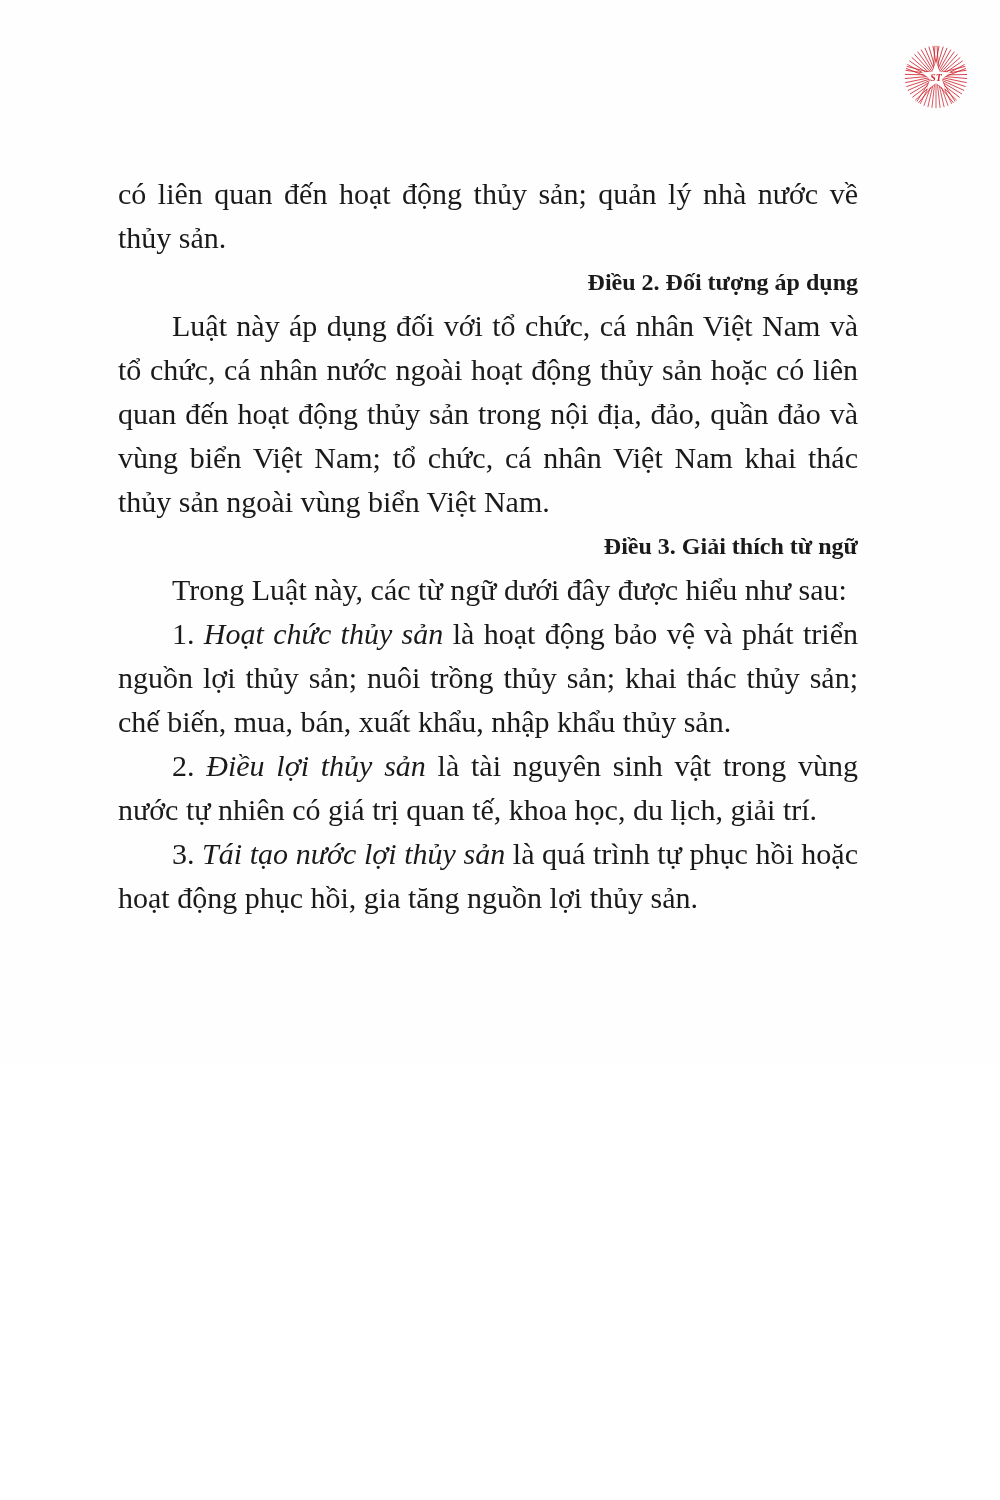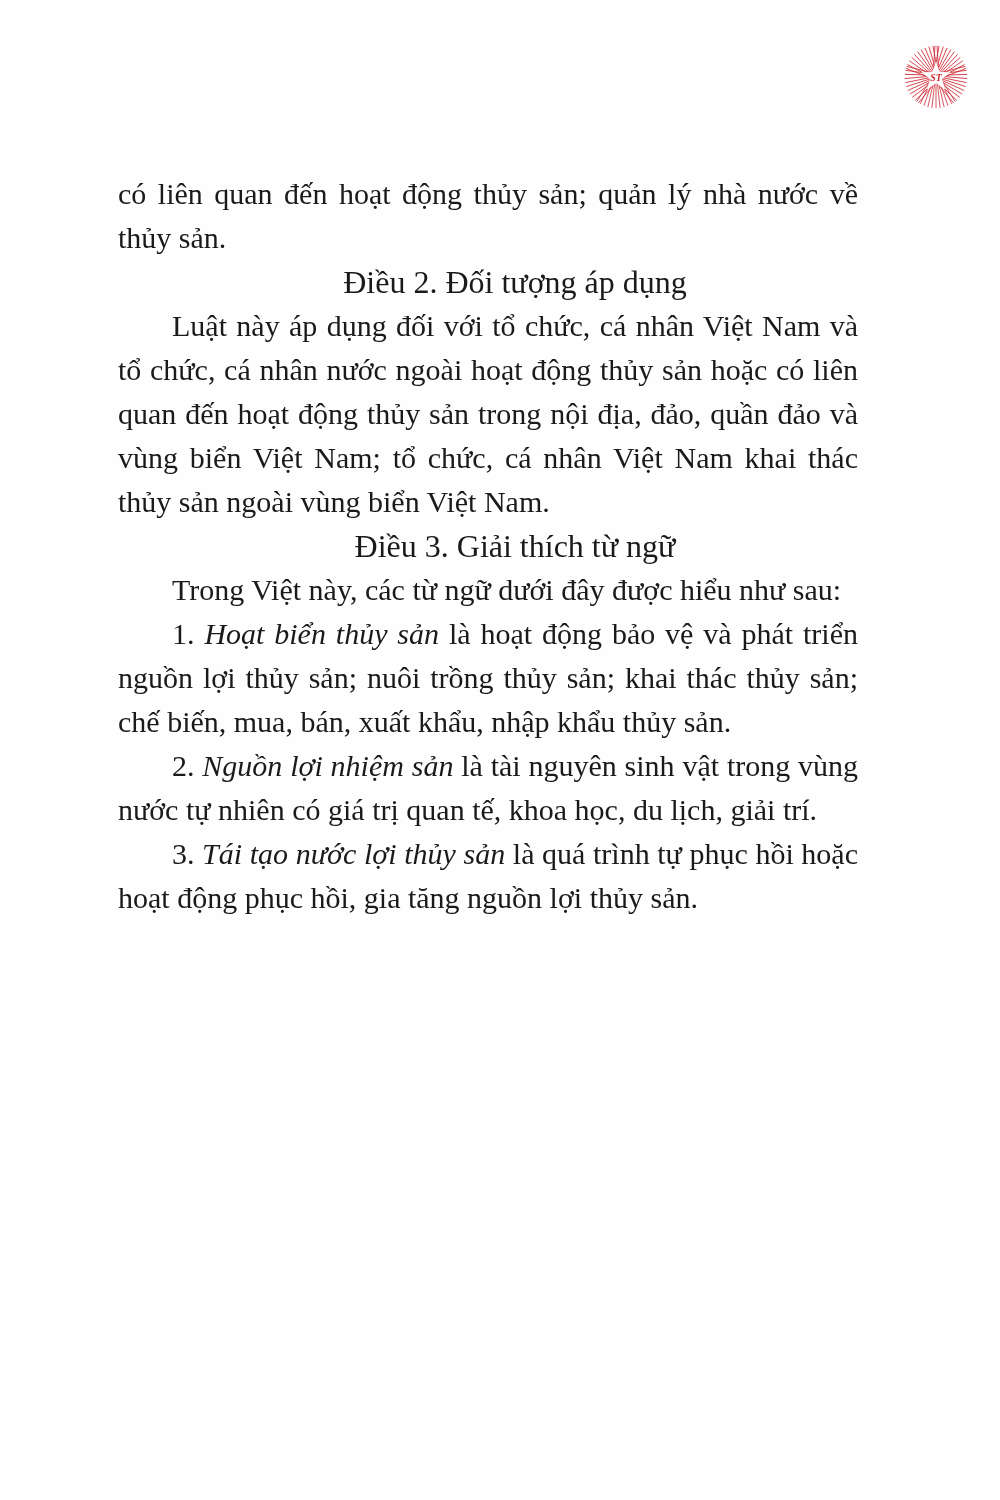--- a/index.html
+++ b/index.html
@@ -29,25 +29,25 @@
     left: 118px;
     top: 172px;
     width: 740px;
     font-size: 30px;
     line-height: 44px;
     text-align: justify;
   }
   .content p { margin: 0; }
   .indent { text-indent: 54px; }
   h2.article-heading {
-    font-size: 32px;
+    font-size: 24px;
     line-height: 44px;
-    font-weight: normal;
+    font-weight: bold;
     margin: 0 0 0 54px;
-    text-align: center;
+    text-align: right;
   }
   .heading-article2 { margin-top: 26px; margin-bottom: 20px; }
   .heading-article3 { margin-top: 22px; margin-bottom: 14px; }
   .term { font-style: italic; }
   .term.bold { font-weight: bold; }
   .page-number {
     position: absolute;
     left: 118px;
     top: 1320px;
     font-size: 33px;
@@ -89,31 +89,31 @@
   <div class="content">
 
     <p>có liên quan đến hoạt động thủy sản; quản lý nhà nước về thủy sản.</p>
 
     <h2 class="article-heading heading-article2">Điều 2. Đối tượng áp dụng</h2>
 
     <p class="indent">Luật này áp dụng đối với tổ chức, cá nhân Việt Nam và tổ chức, cá nhân nước ngoài hoạt động thủy sản hoặc có liên quan đến hoạt động thủy sản trong nội địa, đảo, quần đảo và vùng biển Việt Nam; tổ chức, cá nhân Việt Nam khai thác thủy sản ngoài vùng biển Việt Nam.</p>
 
     <h2 class="article-heading heading-article3">Điều 3. Giải thích từ ngữ</h2>
 
-    <p class="indent">Trong Việt này, các từ ngữ dưới đây được hiểu như sau:</p>
+    <p class="indent">Trong Luật này, các từ ngữ dưới đây được hiểu như sau:</p>
 
     <p class="indent">
       <span>1.</span>
-      <span class="term">Hoạt biển thủy sản</span>
+      <span class="term">Hoạt chức thủy sản</span>
       <span>là hoạt động bảo vệ và phát triển nguồn lợi thủy sản; nuôi trồng thủy sản; khai thác thủy sản; chế biến, mua, bán, xuất khẩu, nhập khẩu thủy sản.</span>
     </p>
 
     <p class="indent">
       <span>2.</span>
-      <span class="term">Nguồn lợi nhiệm sản</span>
+      <span class="term">Điều lợi thủy sản</span>
       <span>là tài nguyên sinh vật trong vùng nước tự nhiên có giá trị quan tế, khoa học, du lịch, giải trí.</span>
     </p>
 
     <p class="indent">
       <span>3.</span>
       <span class="term">Tái tạo nước lợi thủy sản</span>
       <span>là quá trình tự phục hồi hoặc hoạt động phục hồi, gia tăng nguồn lợi thủy sản.</span>
     </p>
 
 

